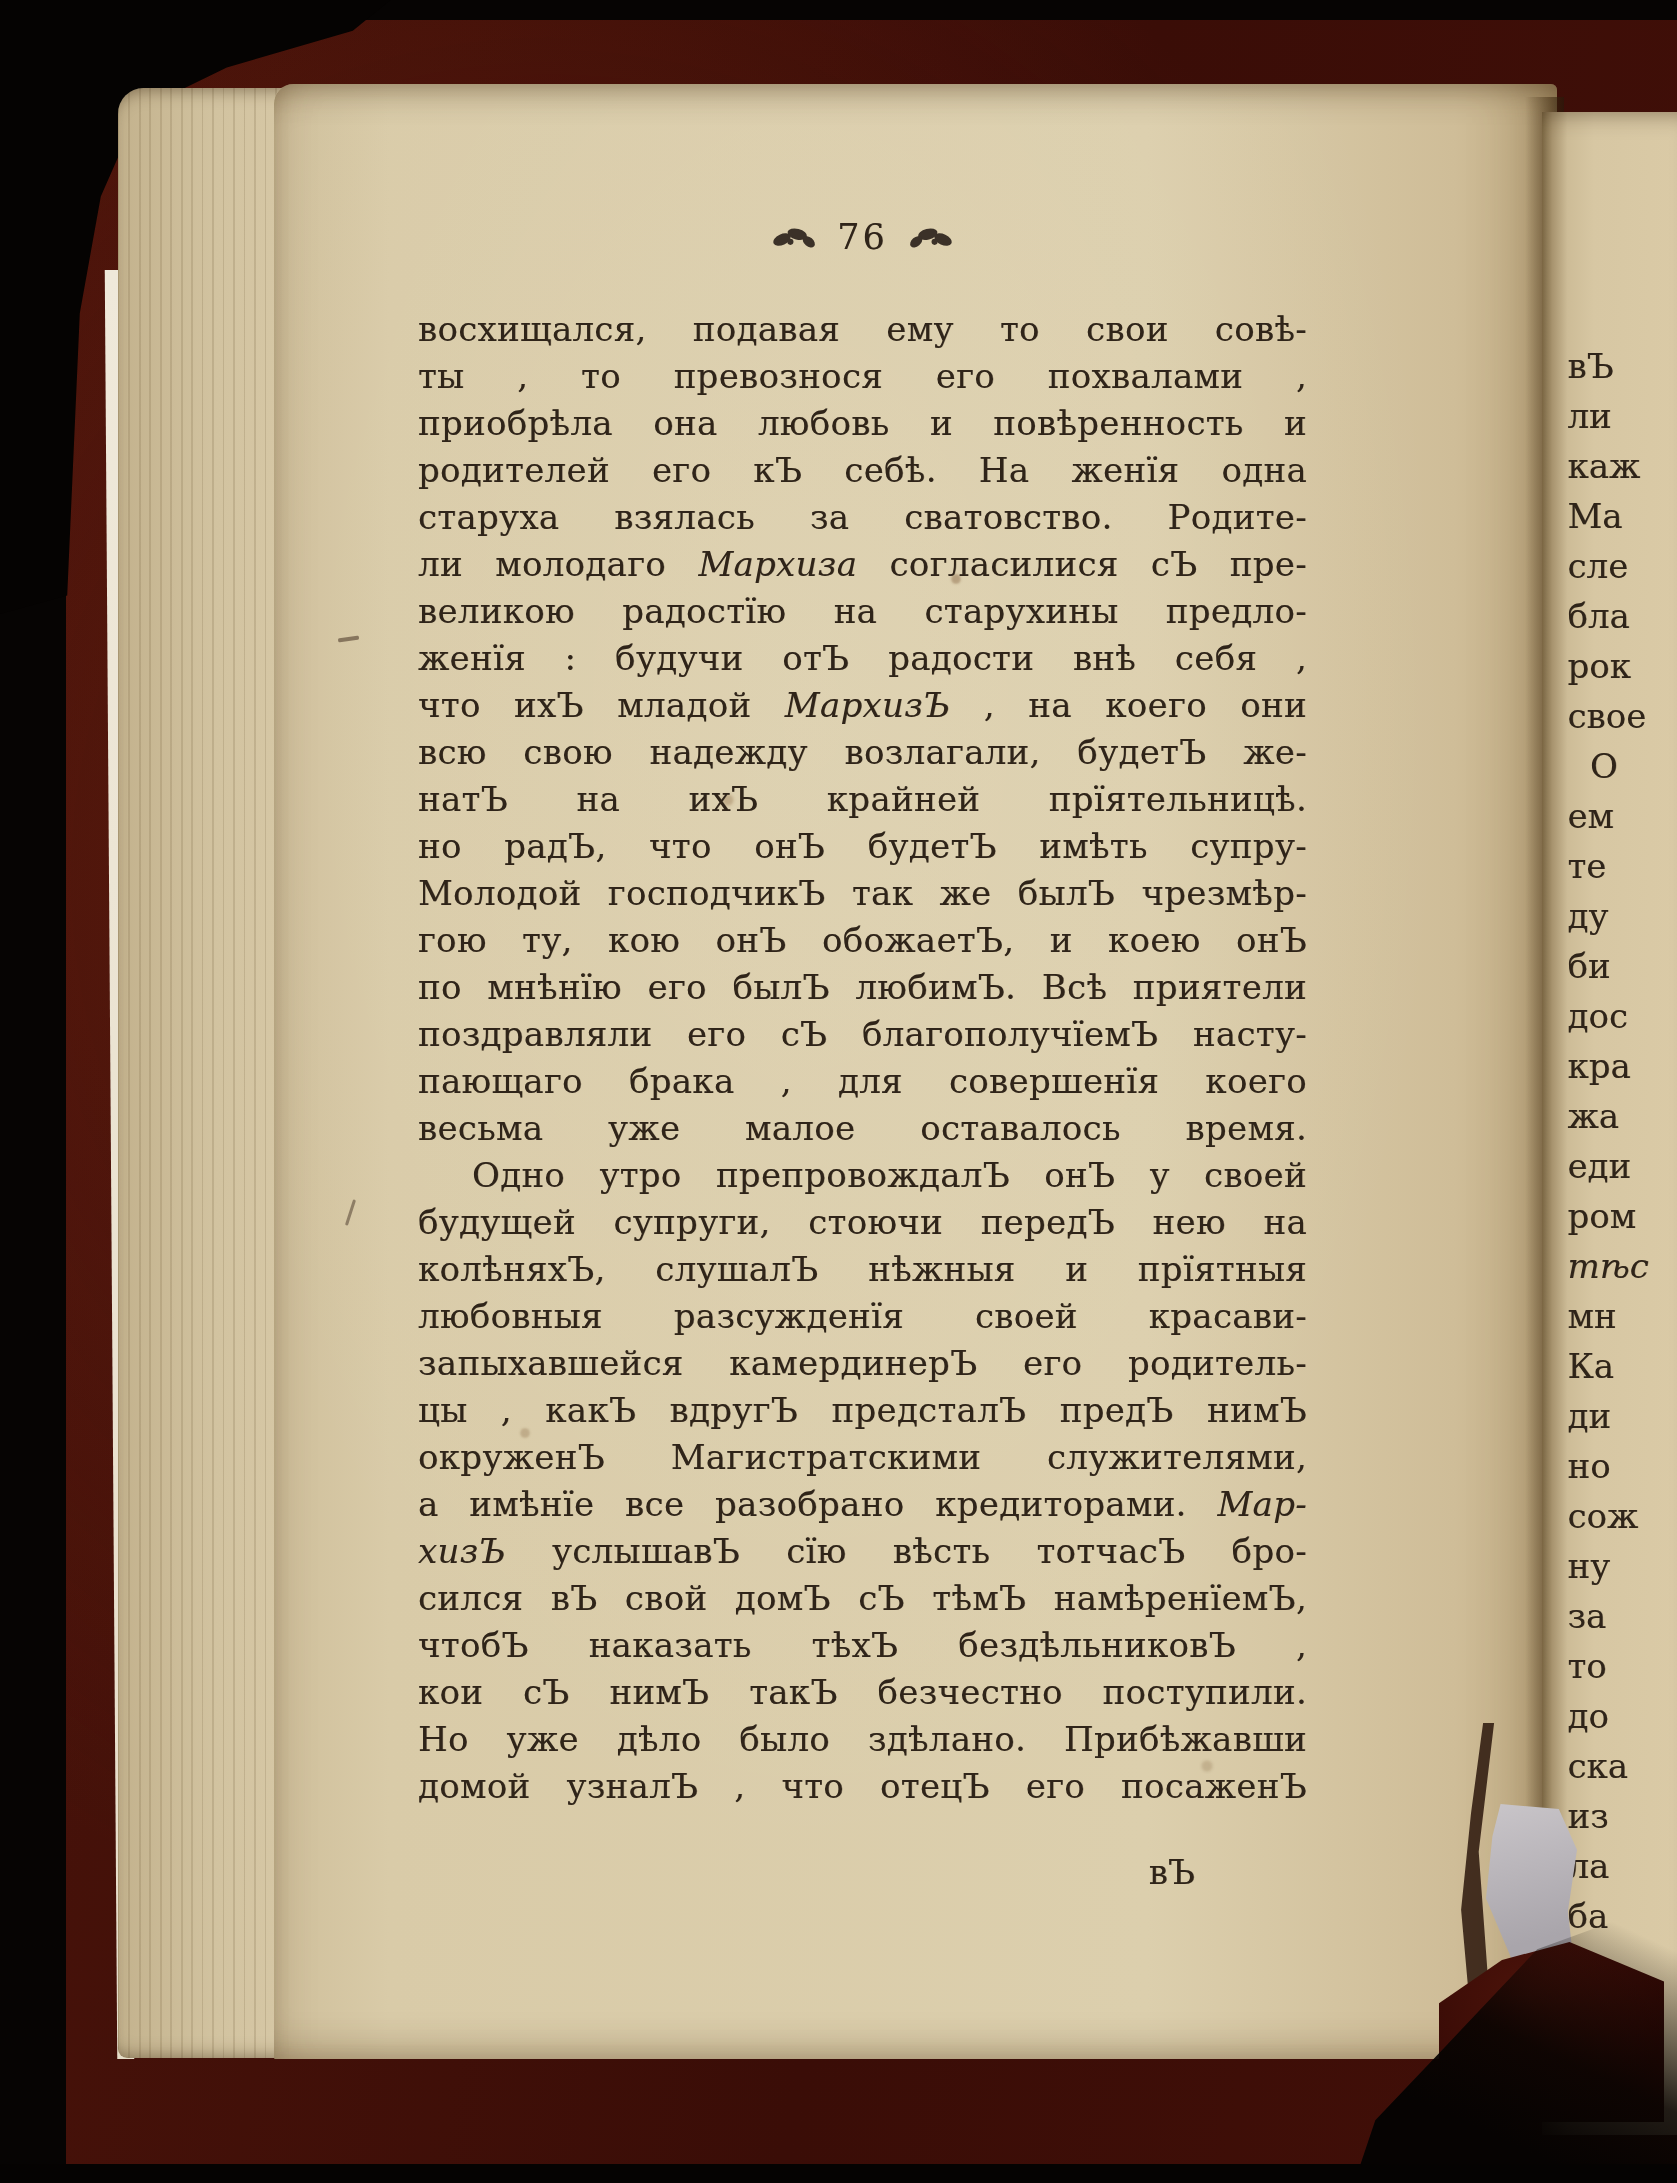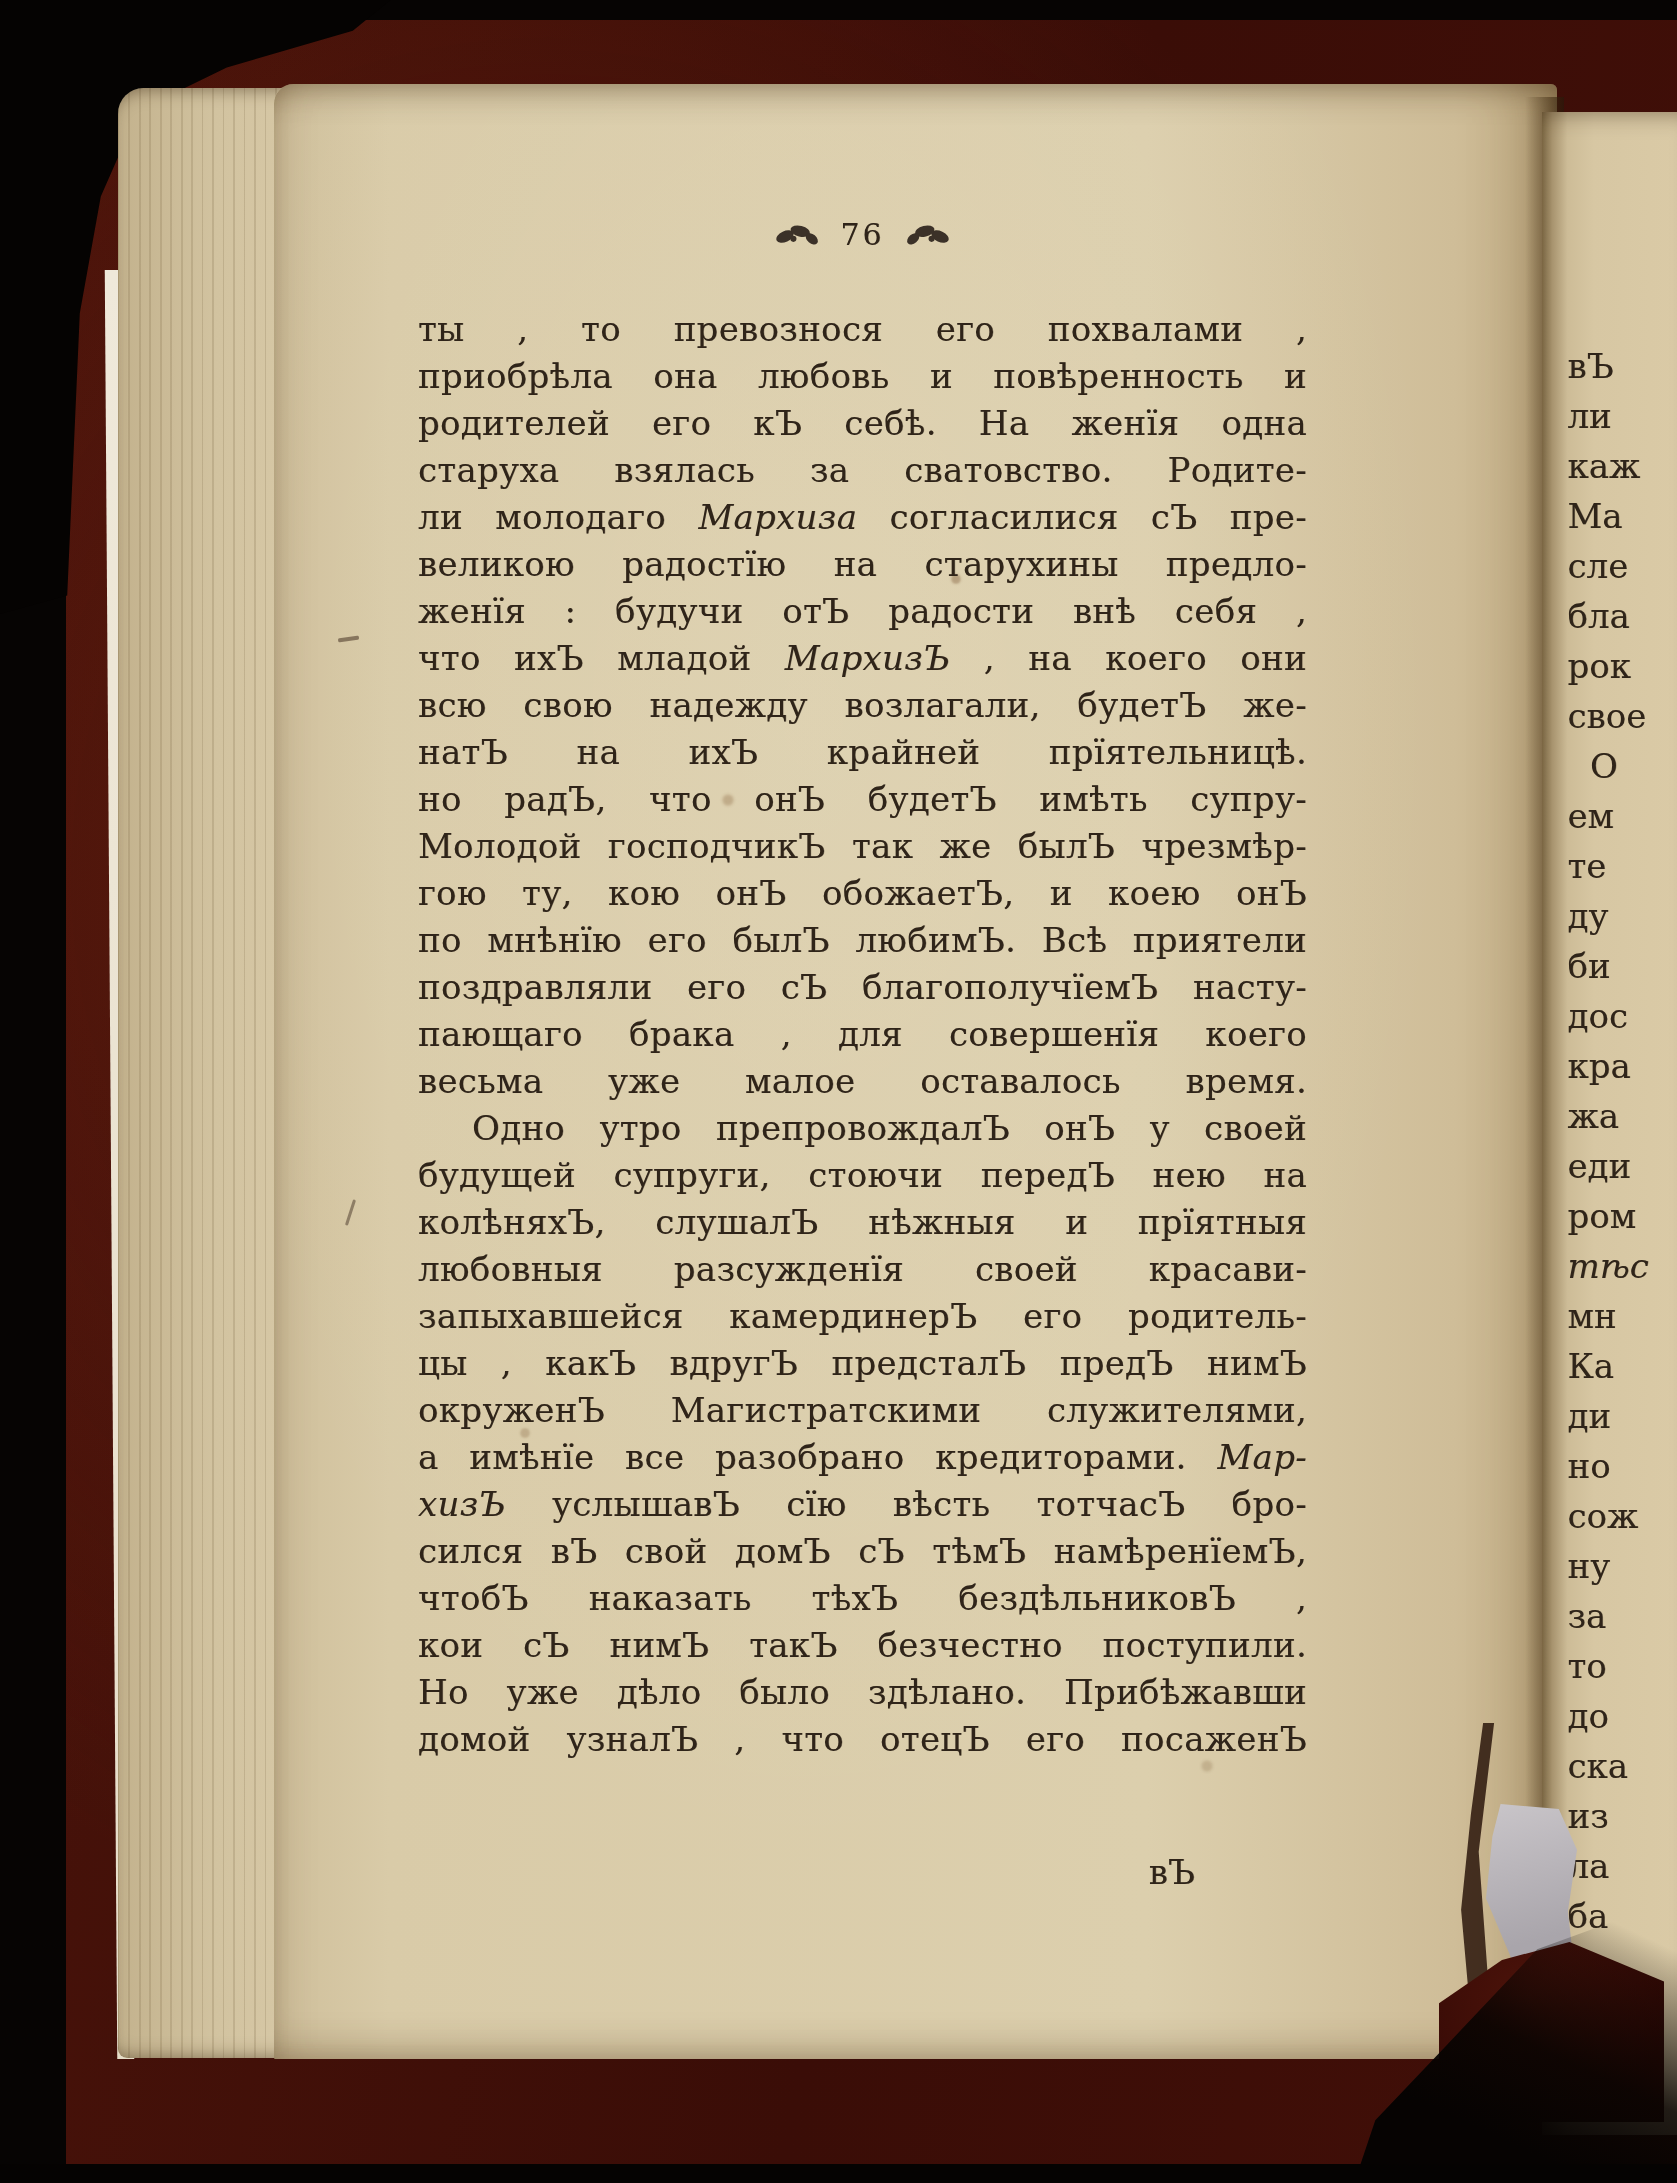--- a/index.html
+++ b/index.html
@@ -58,21 +58,21 @@
       247px 1345px 2.2px 0.7px rgba(110,75,40,.25),
       929px 1678px 3px 1.5px rgba(115,80,45,.22);
   }
   
   .page-header{
     position:absolute;left:144px;top:133px;width:889px;
     display:flex;align-items:center;justify-content:center;gap:19.5px;
     color:var(--ink,#2f2419);
   }
   .page-number{
-    font-size:30px;letter-spacing:3px;
+    font-size:35px;letter-spacing:3px;
     text-shadow:0.4px 0.4px 0.6px rgba(47,36,25,.45);
   }
   .orn{width:46px;height:28.5px;opacity:.92;}
   .orn.flip{transform:scaleX(-1);}
   
   .text-body{
     position:absolute;left:144px;top:222px;width:889px;
     font-size:34px;line-height:47px;
     color:var(--ink,#2f2419);
     letter-spacing:0.3px;word-spacing:3.7px;
@@ -166,20 +166,21 @@
         <g fill="#2e241d">
           <ellipse cx="13" cy="21" rx="12" ry="7" transform="rotate(-25 13 21)"></ellipse>
           <ellipse cx="33" cy="14" rx="13" ry="7" transform="rotate(14 33 14)"></ellipse>
           <ellipse cx="48" cy="24" rx="9" ry="6" transform="rotate(40 48 24)"></ellipse>
           <circle cx="24" cy="24" r="4"></circle>
         </g>
       </svg>
     </div>
 
     <div class="text-body">
+        <div class="tline"><span>восхищался, подавая ему то свои совѣ-</span></div>
         <div class="tline"><span>ты , то превознося его похвалами ,</span></div>
         <div class="tline"><span>приобрѣла она любовь и повѣренность и</span></div>
         <div class="tline"><span>родителей его кЪ себѣ. На женїя одна</span></div>
         <div class="tline"><span>старуха взялась за сватовство. Родите-</span></div>
         <div class="tline"><span>ли молодаго </span><span class="it">Мархиза</span><span> согласилися сЪ пре-</span></div>
         <div class="tline"><span>великою радостїю на старухины предло-</span></div>
         <div class="tline"><span>женїя : будучи отЪ радости внѣ себя ,</span></div>
         <div class="tline"><span>что ихЪ младой </span><span class="it">МархизЪ</span><span> , на коего они</span></div>
         <div class="tline"><span>всю свою надежду возлагали, будетЪ же-</span></div>
         <div class="tline"><span>натЪ на ихЪ крайней прїятельницѣ.</span></div>

